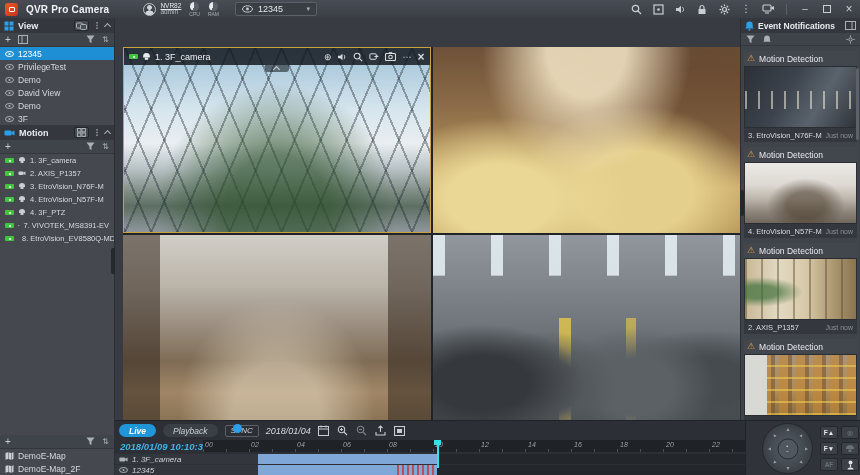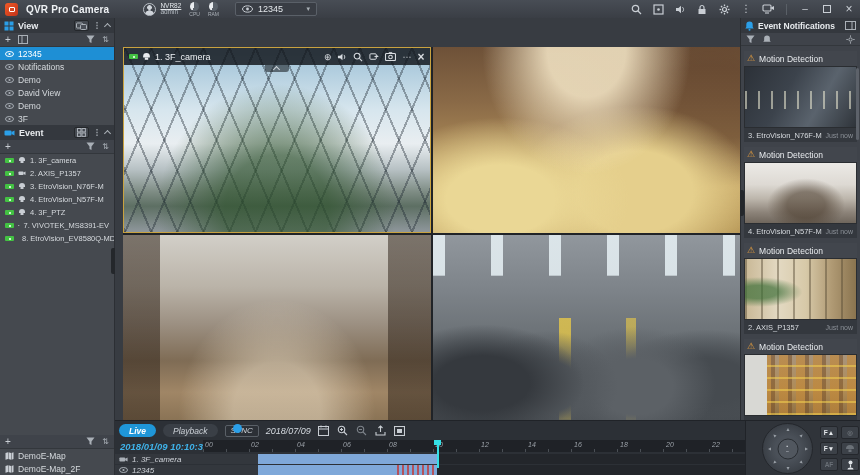--- a/index.html
+++ b/index.html
@@ -322,21 +322,21 @@
             <ellipse cx="4.5" cy="3" rx="4" ry="2.5" fill="none" stroke="#ffffff" stroke-width="1"></ellipse>
             <circle cx="4.5" cy="3" r="1.1" fill="#ffffff"></circle>
           </svg>
         <span>12345</span>
       </div>
       <div class="item">
         <svg width="9" height="6" viewBox="0 0 9 6">
             <ellipse cx="4.5" cy="3" rx="4" ry="2.5" fill="none" stroke="#aab0b7" stroke-width="1"></ellipse>
             <circle cx="4.5" cy="3" r="1.1" fill="#aab0b7"></circle>
           </svg>
-        <span>Notifications</span>
+        <span>PrivilegeTest</span>
       </div>
       <div class="item">
         <svg width="9" height="6" viewBox="0 0 9 6">
             <ellipse cx="4.5" cy="3" rx="4" ry="2.5" fill="none" stroke="#aab0b7" stroke-width="1"></ellipse>
             <circle cx="4.5" cy="3" r="1.1" fill="#aab0b7"></circle>
           </svg>
         <span>Demo</span>
       </div>
       <div class="item">
         <svg width="9" height="6" viewBox="0 0 9 6">
@@ -359,21 +359,21 @@
           </svg>
         <span>3F</span>
       </div>
     </div>
 
     <div class="sec-head">
       <svg width="11" height="8" viewBox="0 0 11 8">
           <rect x="0.5" y="1.5" width="7" height="5" rx="1" fill="#2b9fe8"></rect>
           <polygon points="7.5,3 10.5,1.5 10.5,6.5 7.5,5" fill="#2b9fe8"></polygon>
         </svg>
-      <span>Event</span>
+      <span>Motion</span>
       <span class="grow"></span>
       <span class="mini-btn">
         <svg width="9" height="9" viewBox="0 0 9 9">
             <g fill="none" stroke="#aab0b7" stroke-width="1">
               <rect x="0.5" y="0.5" width="3.4" height="3.4"></rect>
               <rect x="5" y="0.5" width="3.4" height="3.4"></rect>
               <rect x="0.5" y="5" width="3.4" height="3.4"></rect>
               <rect x="5" y="5" width="3.4" height="3.4"></rect>
             </g>
           </svg>
@@ -638,21 +638,21 @@
   <div class="handleL"></div>
   <div class="handleR"></div>
 
   <div class="bottombar">
     <div class="tl-zone">
 
       <div class="tl-controls">
         <span class="pill live">Live</span>
         <span class="pill pb">Playback</span>
         <span class="syncb">SYNC</span>
-        <span class="dlabel">2018/07/09</span>
+        <span class="dlabel">2018/01/04</span>
         <span class="tlico">
           <svg width="11" height="11" viewBox="0 0 11 11">
               <rect x="0.5" y="1.5" width="10" height="9" fill="none" stroke="#c9ced4" stroke-width="1"></rect>
               <line x1="0.5" y1="4" x2="10.5" y2="4" stroke="#c9ced4" stroke-width="1"></line>
               <line x1="3" y1="0.5" x2="3" y2="2.5" stroke="#c9ced4" stroke-width="1"></line>
               <line x1="8" y1="0.5" x2="8" y2="2.5" stroke="#c9ced4" stroke-width="1"></line>
             </svg>
         </span>
         <span class="tlico">
           <svg width="11" height="11" viewBox="0 0 11 11">

